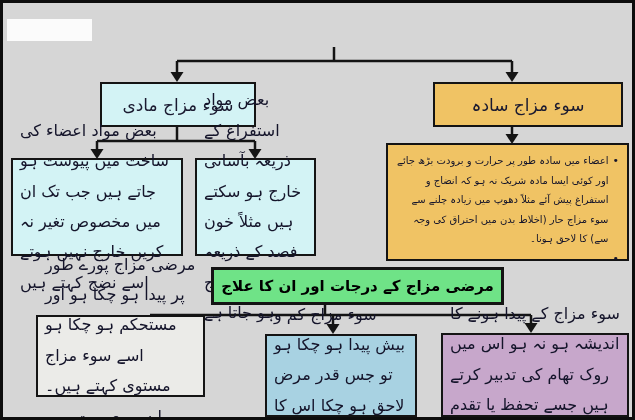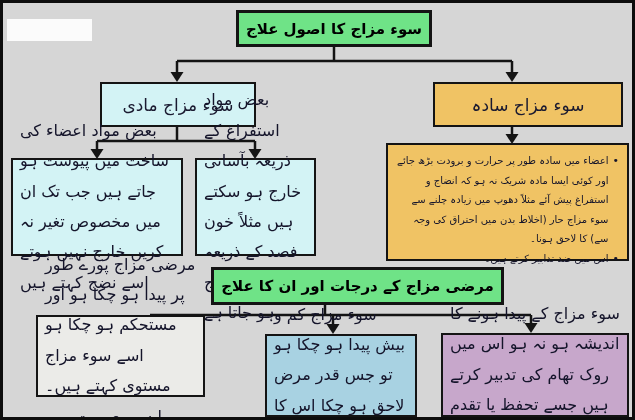--- a/index.html
+++ b/index.html
@@ -115,23 +115,20 @@
       <path d="M330,312 V322"></path>
       <path d="M528,312 V321"></path>
     </g>
     <g fill="#141414" stroke="none">
       <polygon points="140.5,322 153.5,322 147,332"></polygon>
       <polygon points="323.5,321 336.5,321 330,331"></polygon>
       <polygon points="521.5,320 534.5,320 528,330"></polygon>
     </g>
   </svg>
 
-  <div id="title-box" class="node heading">
-    <span>سوء مزاج کا اصول علاج</span>
-  </div>
 
   <div id="left-branch" class="node cyan branch">
     <span>سوء مزاج مادی</span>
   </div>
 
   <div id="right-branch" class="node orange branch">
     <span>سوء مزاج سادہ</span>
   </div>
 
   <div id="madi-detail-1" class="node cyan body-text">
@@ -142,21 +139,20 @@
     <span>بعض مواد استفراغ کے ذریعہ بآسانی خارج ہو سکتے ہیں مثلاً خون فصد کے ذریعہ بآسانی خارج ہو جاتا ہے</span>
   </div>
 
   <div id="sada-detail" class="node orange">
     <div class="bullet-row">
       <span class="bullet-glyph">•</span>
       <span>اعضاء میں سادہ طور پر حرارت و برودت بڑھ جائے اور کوئی ایسا مادہ شریک نہ ہو کہ انضاج و استفراغ پیش آئے مثلاً دھوپ میں زیادہ چلنے سے سوء مزاج حار (اخلاط بدن میں احتراق کی وجہ سے) کا لاحق ہونا۔</span>
     </div>
     <div class="bullet-row">
       <span class="bullet-glyph">•</span>
-      <span>اس میں ضد تدابیر کرتے ہیں۔</span>
     </div>
   </div>
 
   <div id="banner-box" class="node heading">
     <span>مرضی مزاج کے درجات اور ان کا علاج</span>
   </div>
 
   <div id="grade-full" class="node offwhite body-text">
     <span>مرضی مزاج پورے طور پر پیدا ہو چکا ہو اور مستحکم ہو چکا ہو اسے سوء مزاج مستوی کہتے ہیں۔ ایسی صورت میں علاج بالضد کیا جاتا ہے</span>
   </div>

